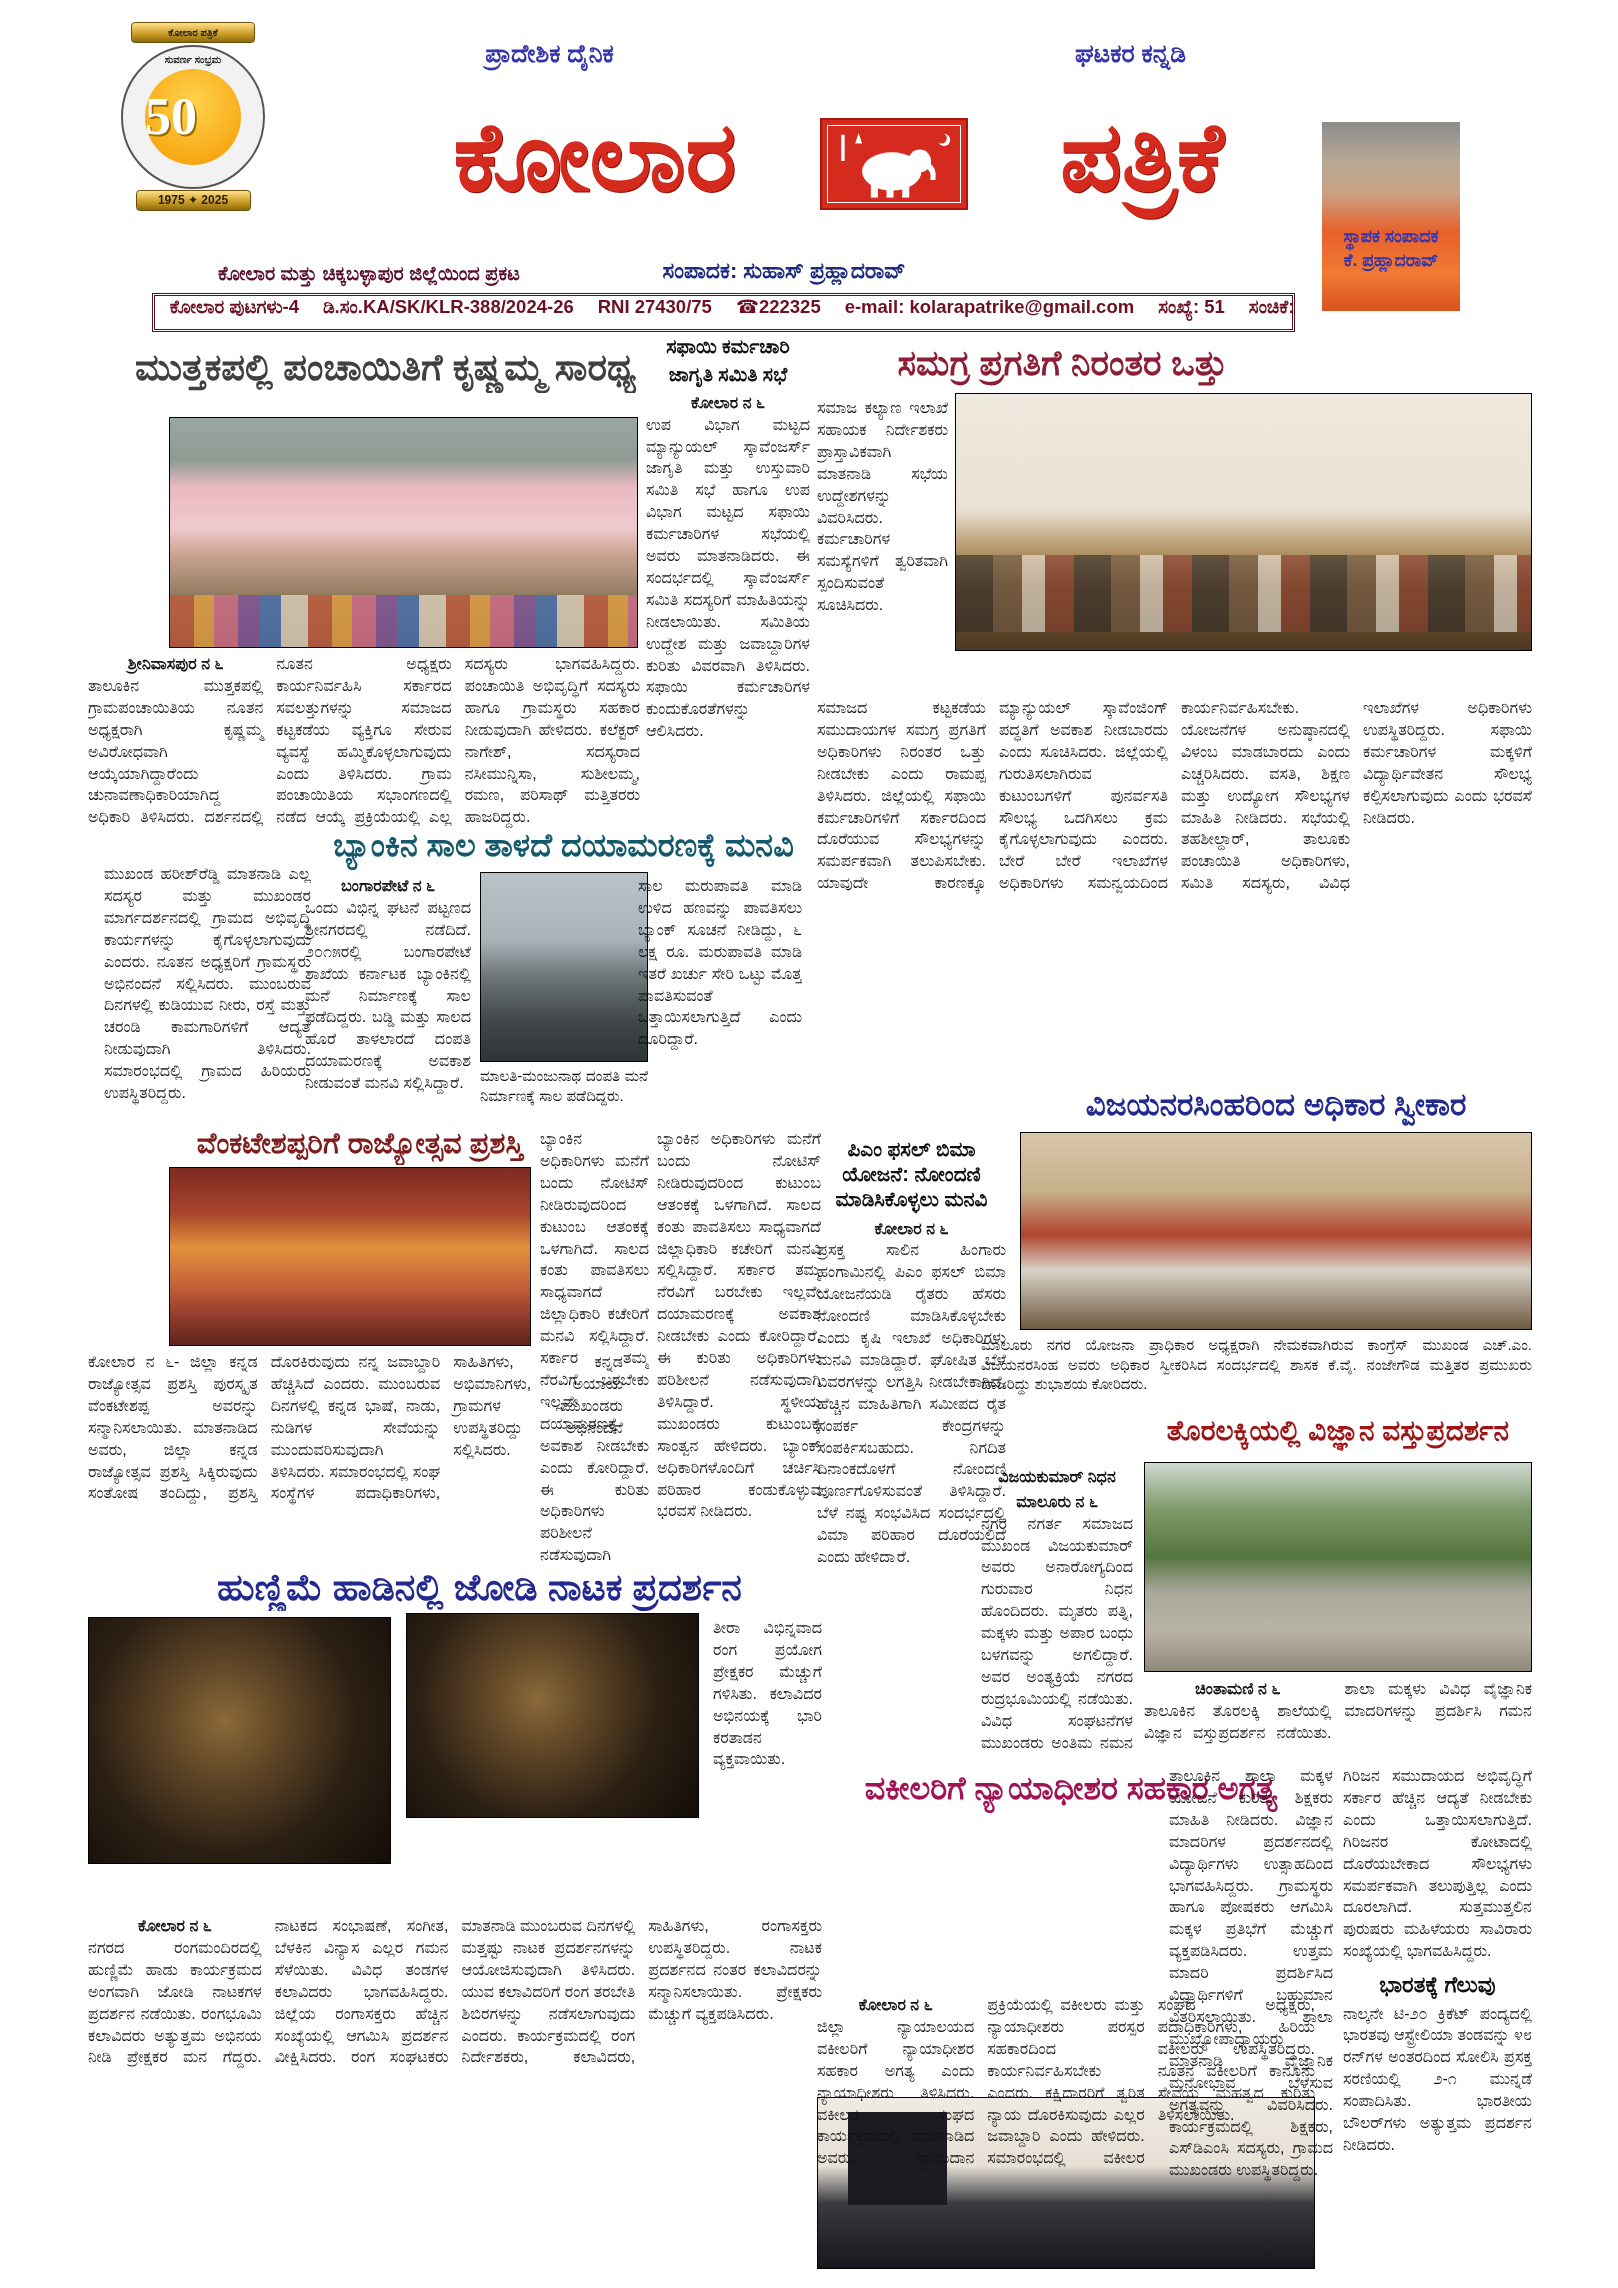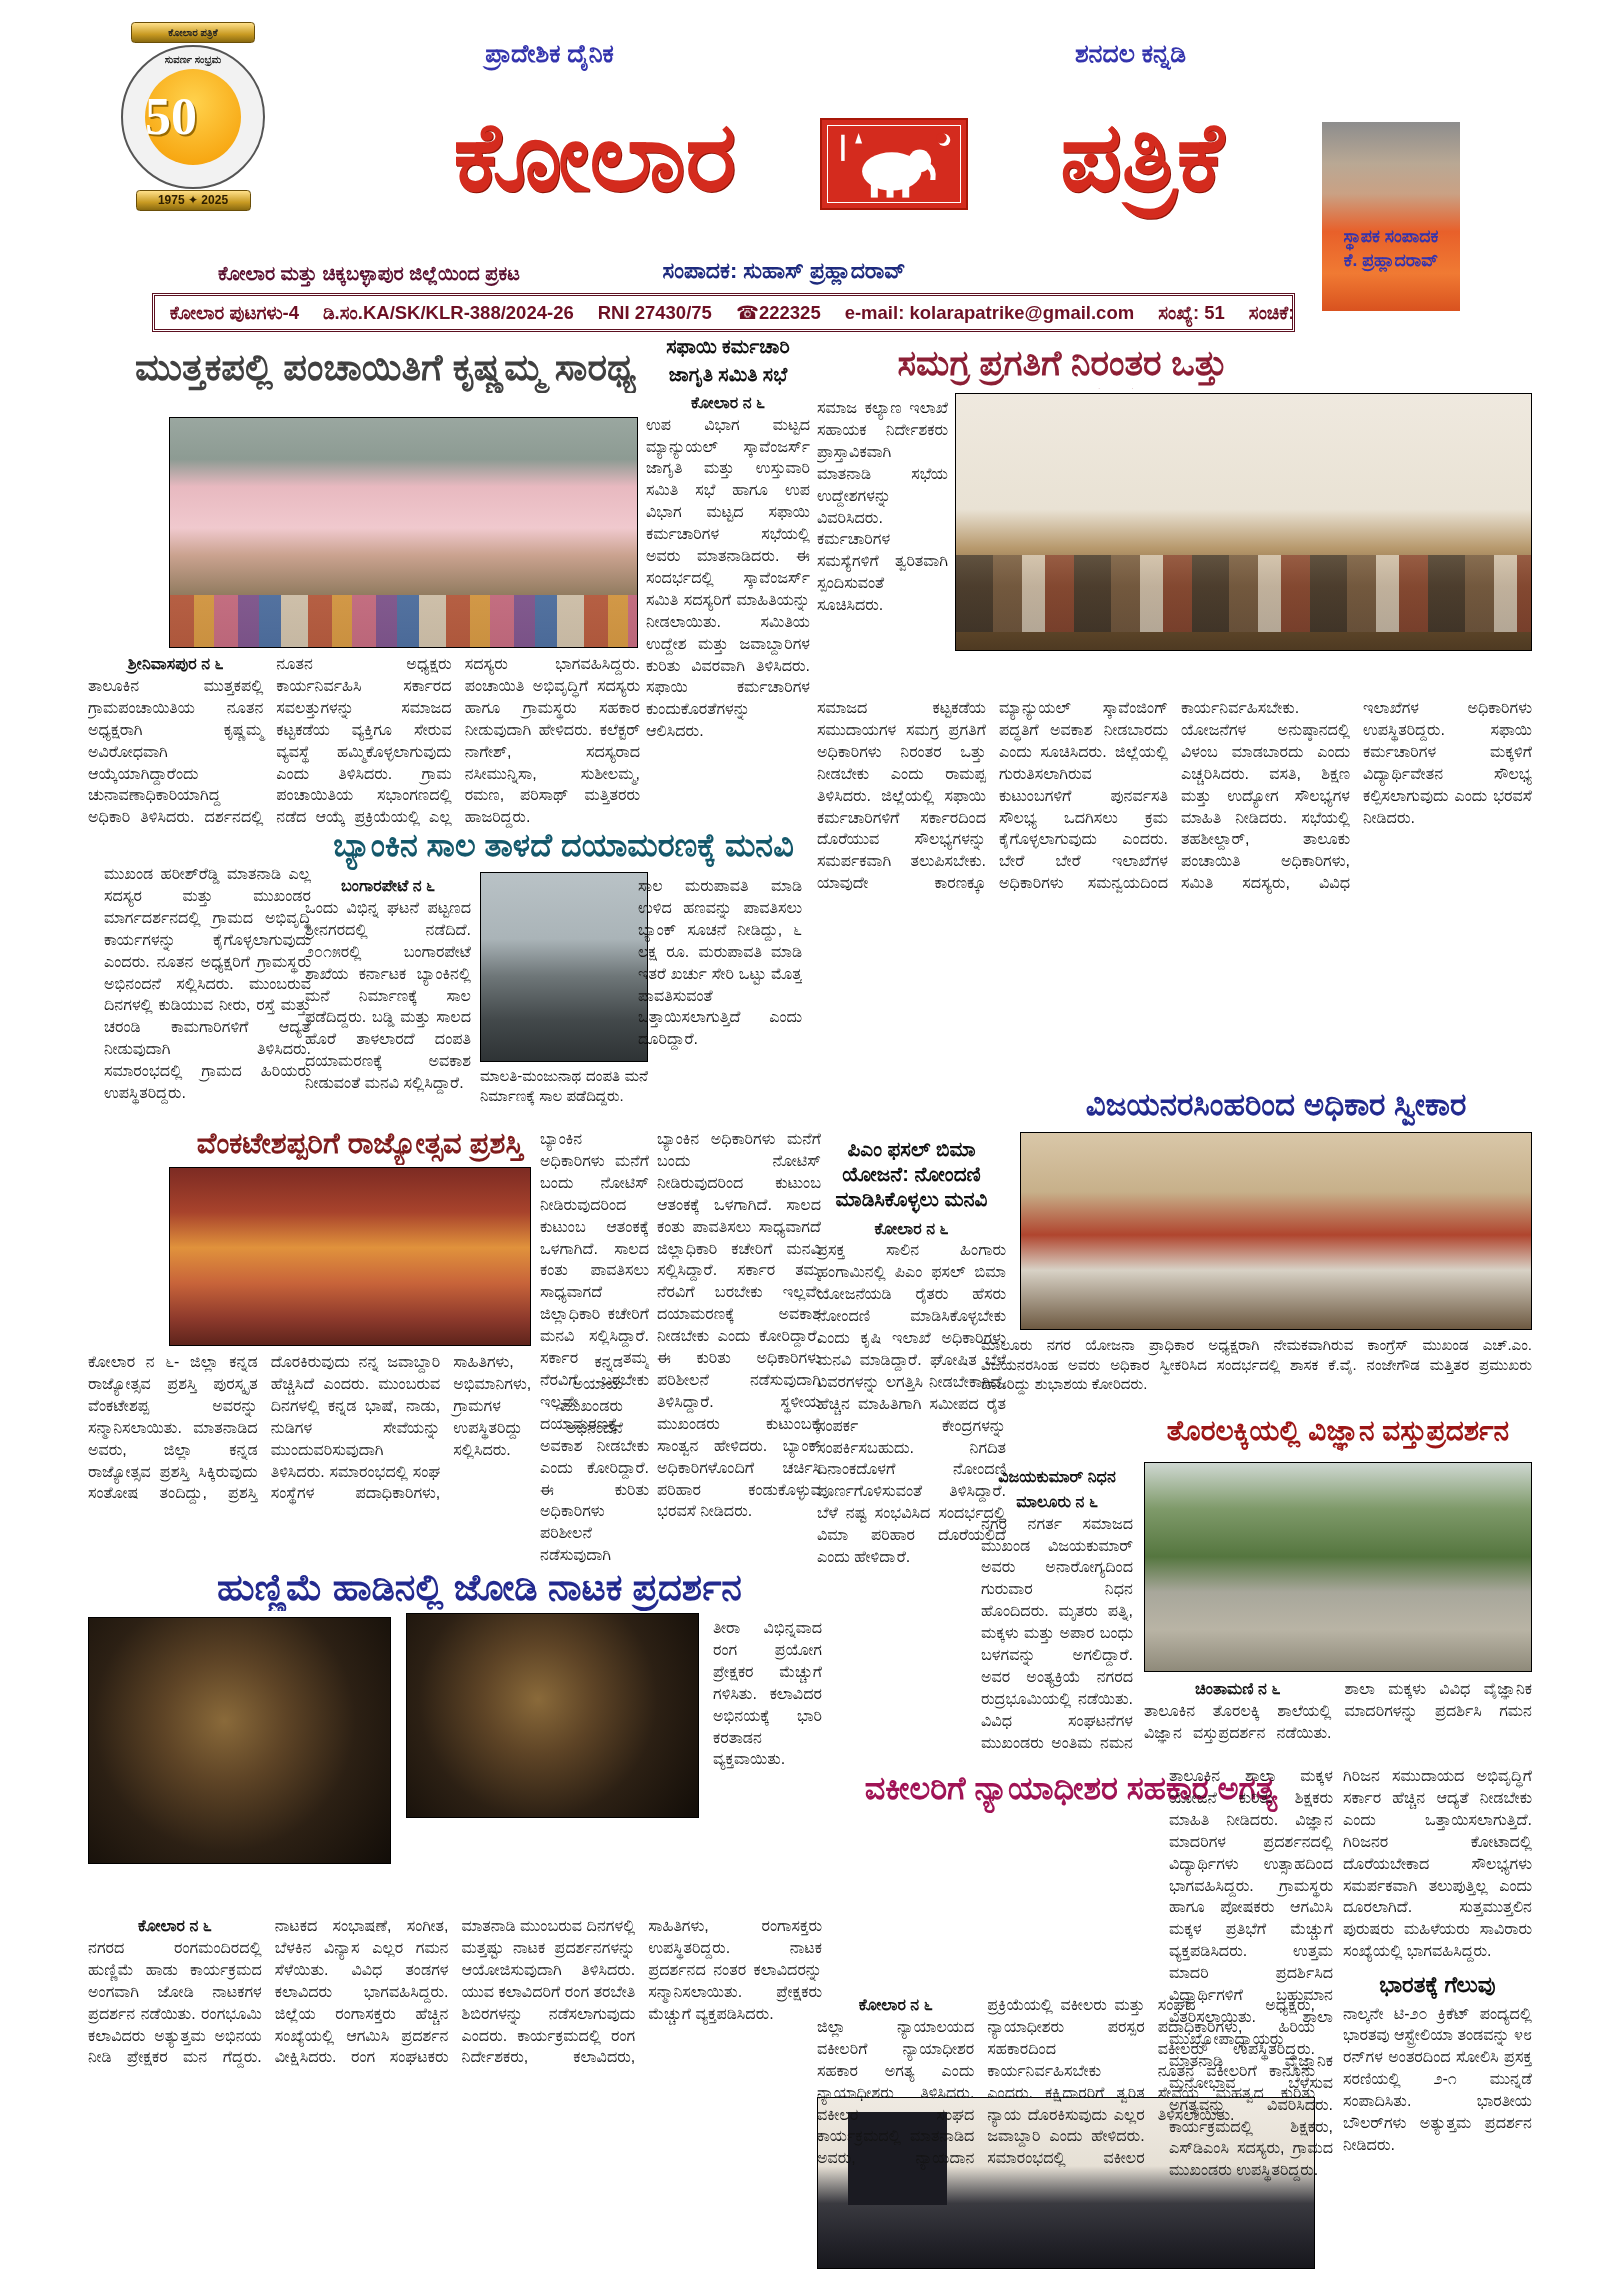--- a/index.html
+++ b/index.html
@@ -14,21 +14,21 @@
   .founder-cap{font-weight:bold;color:#3434ad;font-size:17.5px;text-align:center;line-height:1.35;}
   .logo-outer{width:140px;height:140px;border-radius:50%;background:#f2f2f2;border:2.8px solid #555;
               display:flex;align-items:center;justify-content:center;position:relative;}
   .logo-inner{width:96px;height:96px;border-radius:50%;background:radial-gradient(circle at 50% 35%,#ffd24d,#f59a00);
               display:flex;align-items:center;justify-content:flex-start;position:relative;}
   .logo-50{font-size:52px;font-weight:bold;color:#fff;text-shadow:1.8px 1.8px 0 #9a6a00;font-family:"Liberation Serif",serif;}
   .ribbon{background:linear-gradient(180deg,#ffe08a,#c89a22 60%,#8a6a10);border:0.9px solid #6a4e08;color:#2c1d00;
           font-size:12px;font-weight:bold;text-align:center;line-height:1.1;padding:2.8px 5.5px;border-radius:3.7px;}
   .arctext{font-size:10px;font-weight:bold;color:#222;text-align:center;}
   
-  .infobar{border:3.7px double #5c1020;display:flex;align-items:center;gap:24px;padding:0 14.8px;
+  .infobar{border:3.7px double #5c1020;display:flex;align-items:flex-start;gap:24px;padding:0 14.8px;
            color:#6d1024;font-weight:bold;font-size:18.5px;white-space:nowrap;overflow:hidden;}
   .infobar .eng{color:#6d1024;}
   
   .hl{font-weight:bold;text-align:center;line-height:1.05;overflow:hidden;}
   .bt{font-size:16px;line-height:1.37;text-align:justify;color:#141414;overflow:hidden;}
   .cols2{column-count:2;column-gap:13px;}
   .cols3{column-count:3;column-gap:13px;}
   .cols4{column-count:4;column-gap:13px;margin-top:40px;}
   .dl{font-weight:bold;text-align:center;display:block;}
   .subhead{font-weight:bold;color:#101010;text-align:center;line-height:1.25;}
@@ -53,21 +53,21 @@
   
   .stamp{background:#d42b1e;border:2.8px solid #d42b1e;position:relative;}
   .stamp-inner{position:absolute;inset:4.6px;border:1.8px solid #fff;}
 </style>
 </head>
 <body>
 
 <div class="page">
 
   <div class="abs toplabel" style="left:397px;top:39px;width:305px;">ಪ್ರಾದೇಶಿಕ ದೈನಿಕ</div>
-  <div class="abs toplabel" style="left:992px;top:39px;width:277px;">ಶನದಲ ಕನ್ನಡಿ</div>
+  <div class="abs toplabel" style="left:992px;top:39px;width:277px;">ಘಟಕರ ಕನ್ನಡಿ</div>
 
   <div class="abs" style="left:110px;top:22px;width:166px;">
     <div class="ribbon" style="width:111px;margin:0 auto;">
       <span class="arctext">ಕೋಲಾರ ಪತ್ರಿಕೆ</span>
     </div>
     <div class="logo-outer" style="margin:1.8px auto 0;">
       <div class="arctext abs" style="top:7.4px;left:0;width:100%;">ಸುವರ್ಣ ಸಂಭ್ರಮ</div>
       <div class="logo-inner">
         <span class="logo-50">50</span>
       </div>

